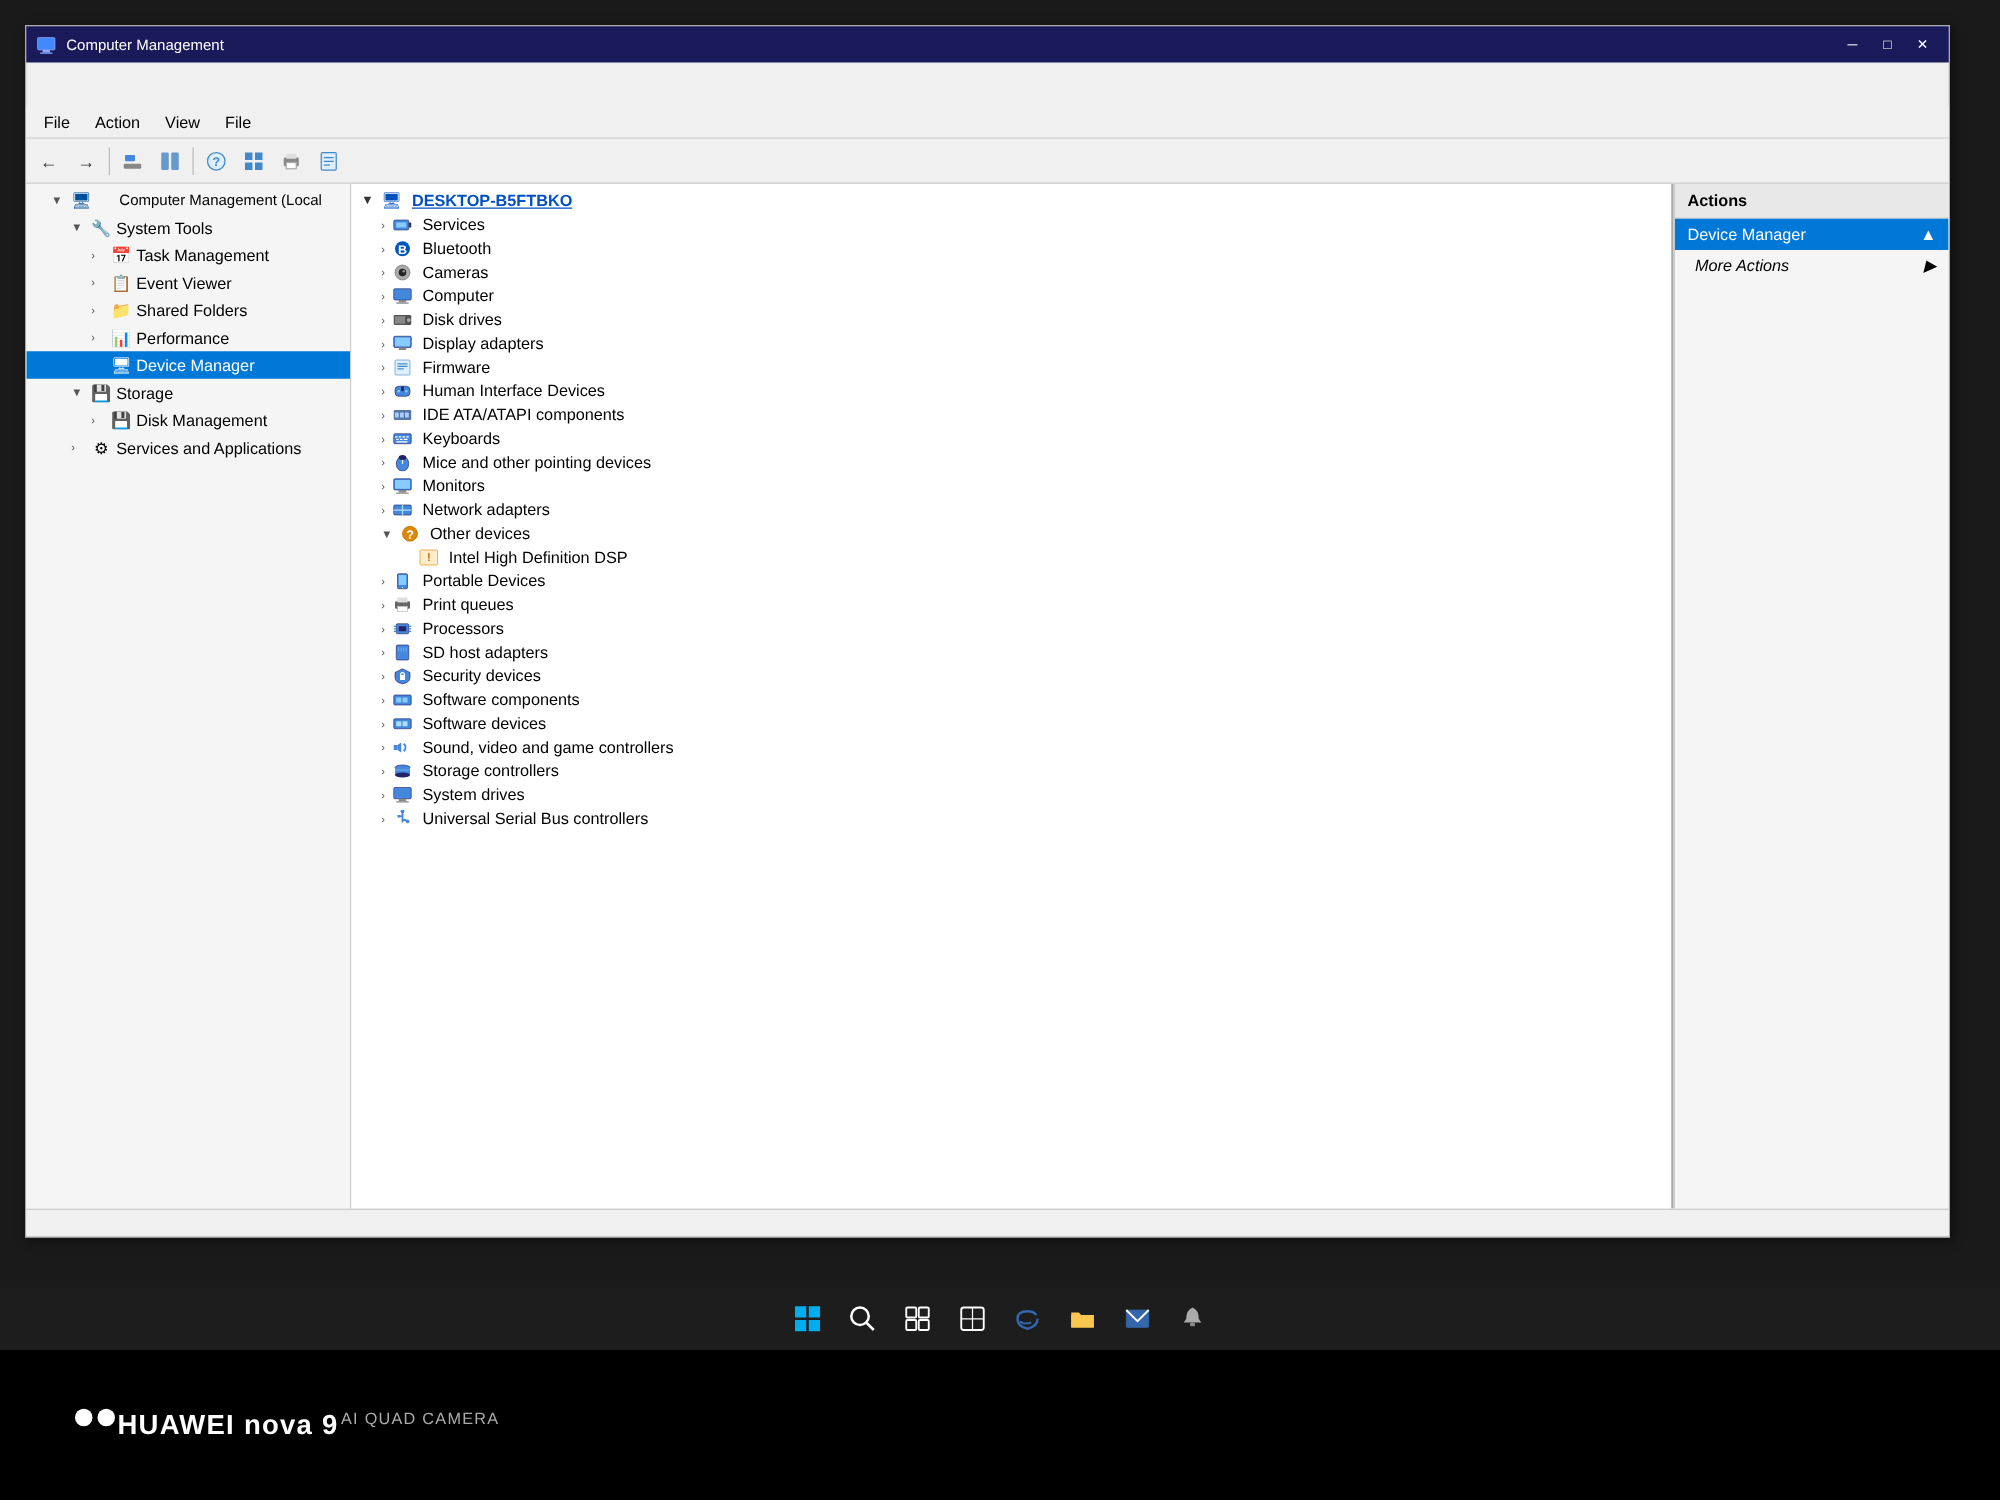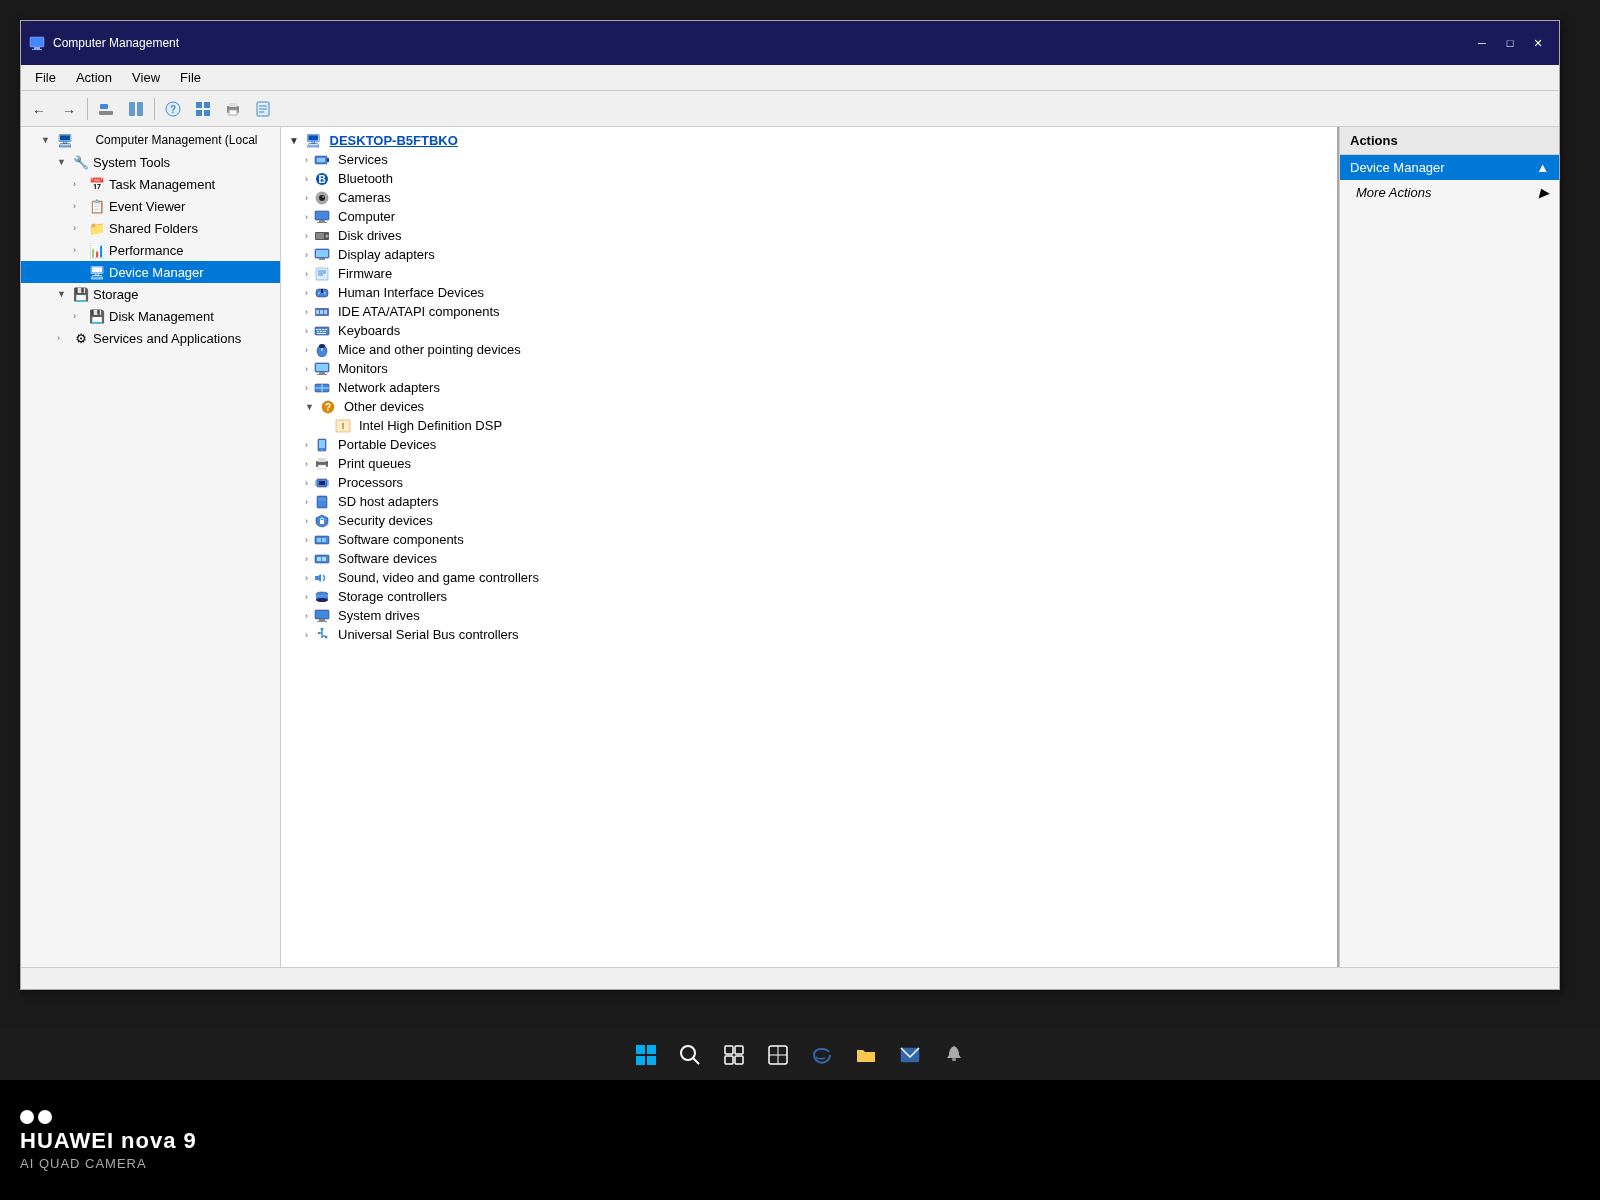--- a/index.html
+++ b/index.html
@@ -21,22 +21,22 @@
       width: 100%;
       height: 120px;
       background: #000;
       display: flex;
       align-items: center;
       padding: 10px 20px;
       z-index: 100;
     }
     .phone-logo {
       display: flex;
-      flex-direction: column;
       gap: 2px;
+      margin-left: 40px;
     }
     .phone-logo .logo-circles {
       display: flex;
       gap: 4px;
       margin-bottom: 2px;
     }
     .phone-logo .circle {
       width: 14px;
       height: 14px;
       border-radius: 50%;
@@ -88,21 +88,21 @@
       height: 970px;
       background: #f0f0f0;
       border: 1px solid #aaa;
       box-shadow: 2px 2px 8px rgba(0,0,0,0.5);
       display: flex;
       flex-direction: column;
     }
 
     
     .title-bar {
-      height: 44px;
+      height: 29px;
       background: #1a1a5a;
       display: flex;
       align-items: center;
       padding: 0 8px;
       gap: 8px;
       flex-shrink: 0;
     }
     .title-bar-icon {
       width: 16px;
       height: 16px;
@@ -137,20 +137,21 @@
 
     
     .menu-bar {
       height: 26px;
       background: #f0f0f0;
       display: flex;
       align-items: center;
       padding: 0 4px;
       border-bottom: 1px solid #ccc;
       flex-shrink: 0;
+      margin-top: 35px;
     }
     .menu-item {
       padding: 2px 10px;
       cursor: pointer;
       font-size: 13px;
       color: #000;
     }
 
     
     .toolbar {

